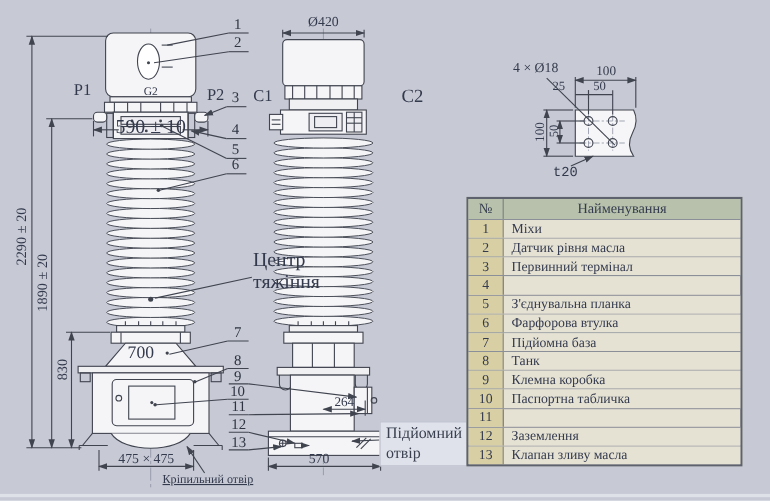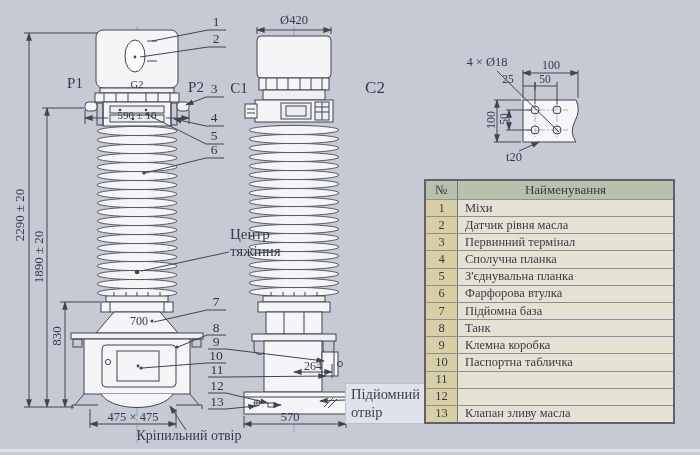--- a/index.html
+++ b/index.html
@@ -300,25 +300,25 @@
     <line x1="519" y1="151" x2="539" y2="142" marker-end="url(#ah)"></line>
   </g>
 </svg>
 
 <div class="lbl" style="left:75px;top:83px;font-size:15px;">P1</div>
 <div class="lbl" style="left:196px;top:87px;font-size:15px;">P2</div>
 <div class="lbl" style="left:137px;top:84px;font-size:10.5px;">G2</div>
 <div class="lbl rot" style="left:20px;top:215px;font-size:13px;">2290 ± 20</div>
 <div class="lbl rot" style="left:39px;top:257px;font-size:13px;">1890 ± 20</div>
 <div class="lbl rot" style="left:57px;top:336px;font-size:13px;">830</div>
-<div class="lbl" style="left:137px;top:115px;font-size:11px;">590 ± 10</div>
-<div class="lbl" style="left:139px;top:321px;font-size:12px;">700</div>
+<div class="lbl" style="left:137px;top:115px;font-size:18px;">590 ± 10</div>
+<div class="lbl" style="left:128px;top:321px;font-size:16px;">700</div>
 <div class="lbl" style="left:133px;top:417px;font-size:12.5px;">475 × 475</div>
-<div class="lbl wraplbl" style="left:230px;top:226px;width:70px;font-size:15px;">Центр тяжіння</div>
-<div class="lbl" style="left:189px;top:436px;font-size:14px;">Кріпильний отвір</div>
+<div class="lbl wraplbl" style="left:230px;top:226px;width:70px;font-size:18px;">Центр тяжіння</div>
+<div class="lbl" style="left:189px;top:436px;font-size:11px;text-decoration:underline;">Кріпильний отвір</div>
 
 <div class="lbl" style="left:239px;top:88px;font-size:15px;">C1</div>
 <div class="lbl" style="left:345px;top:88px;font-size:17px;margin-left:30px;">C2</div>
 <div class="lbl" style="left:294px;top:20px;font-size:12.5px;">Ø420</div>
 <div class="lbl" style="left:313px;top:366px;font-size:12px;">264</div>
 <div class="lbl" style="left:290px;top:417px;font-size:12.5px;">570</div>
 <div id="liftbox">Підйомний отвір</div>
 
 <div class="callout" style="left:216px;top:22px;">1</div>
 <div class="callout" style="left:216px;top:39px;">2</div>
@@ -333,42 +333,41 @@
 <div class="callout" style="left:217px;top:370px;">11</div>
 <div class="callout" style="left:217px;top:386px;">12</div>
 <div class="callout" style="left:217px;top:402px;">13</div>
 
 <div class="lbl" style="left:487px;top:62px;font-size:12.5px;">4 × Ø18</div>
 <div class="lbl" style="left:551px;top:65px;font-size:12px;">100</div>
 <div class="lbl" style="left:508px;top:79px;font-size:11.5px;">25</div>
 <div class="lbl" style="left:545px;top:79px;font-size:11.5px;">50</div>
 <div class="lbl rot" style="left:491px;top:120px;font-size:12px;">100</div>
 <div class="lbl rot" style="left:504px;top:119px;font-size:11.5px;">50</div>
-<div class="lbl" style="left:514px;top:157px;font-size:12.5px;">t20</div>
+<div class="lbl" style="left:514px;top:157px;font-size:12.5px;font-family:Liberation Mono, monospace;">t20</div>
 
 <div id="parts">
   <div class="prow hdr">
     <div class="cnum">№</div>
     <div class="cname">Найменування</div>
   </div>
   <div class="prow">
         <div class="cnum">1</div>
         <div class="cname">Міхи</div>
       </div>
   <div class="prow">
         <div class="cnum">2</div>
         <div class="cname">Датчик рівня масла</div>
       </div>
   <div class="prow">
         <div class="cnum">3</div>
         <div class="cname">Первинний термінал</div>
       </div>
   <div class="prow">
         <div class="cnum">4</div>
-        <div class="cname">Сполучна планка</div>
       </div>
   <div class="prow">
         <div class="cnum">5</div>
         <div class="cname">З'єднувальна планка</div>
       </div>
   <div class="prow">
         <div class="cnum">6</div>
         <div class="cname">Фарфорова втулка</div>
       </div>
   <div class="prow">
@@ -385,20 +384,21 @@
       </div>
   <div class="prow">
         <div class="cnum">10</div>
         <div class="cname">Паспортна табличка</div>
       </div>
   <div class="prow">
         <div class="cnum">11</div>
       </div>
   <div class="prow">
         <div class="cnum">12</div>
+        <div class="cname">Заземлення</div>
       </div>
   <div class="prow">
         <div class="cnum">13</div>
         <div class="cname">Клапан зливу масла</div>
       </div>
 </div>
 
 <div id="botstrip"></div>
 </div>
 

